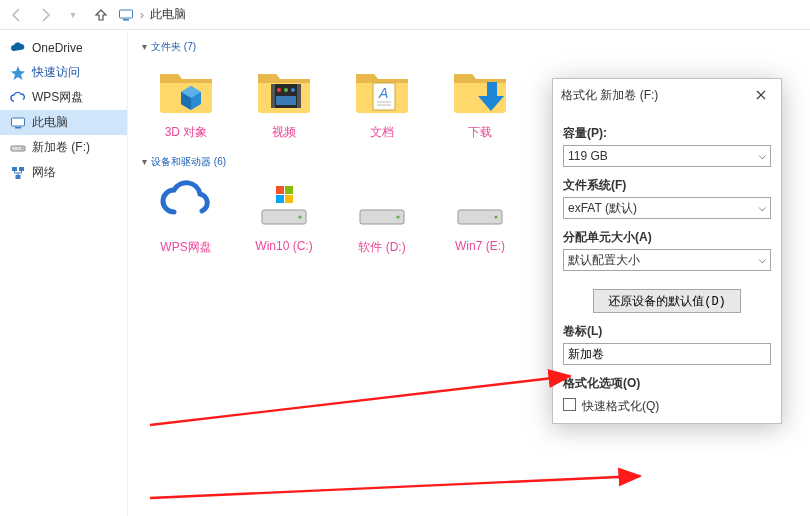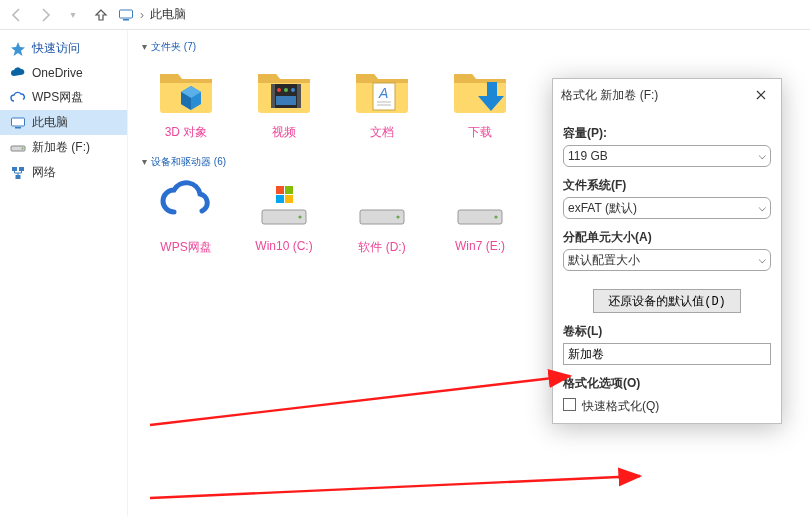--- a/index.html
+++ b/index.html
@@ -27,21 +27,21 @@
 .item { width: 80px; display: flex; flex-direction: column; align-items: center; gap: 6px; cursor: pointer; }
 .item .ic-box { width: 64px; height: 56px; display:flex; align-items:center; justify-content:center; }
 .item .label { font-size: 12px; color: #ec4899; text-align: center; white-space: nowrap; }
 
 .dialog { position: absolute; top: 78px; right: 28px; width: 230px; background: #fff; border: 1px solid #bfbfbf; box-shadow: 0 4px 24px rgba(0,0,0,.25); }
 .dlg-title { display:flex; align-items:center; justify-content:space-between; padding: 6px 8px; font-size: 12px; }
 .dlg-close { width:24px; height:20px; display:inline-flex; align-items:center; justify-content:center; color:#333; cursor:pointer; }
 .dlg-body { padding: 4px 10px 8px; }
 .fld-label { font-size: 12px; color: #333; margin-top: 10px; display:block;font-weight:bold; }
 .select, .text-input { width: 100%; height: 22px; border: 1px solid #a6a6a6; background: #fff; padding: 0 4px; margin-top: 3px; font-size: 12px; position: relative; }
-.select { display:flex; align-items:center; justify-content:space-between; cursor:pointer;border-radius:6px; }
+.select { display:flex; align-items:center; justify-content:space-between; cursor:pointer; }
 .select .caret { color:#555; font-size:10px; }
 .btn { height: 24px; padding: 0 14px; border: 1px solid #a6a6a6; background: #e8e8e8; font-size: 12px; cursor: pointer; font-family: Liberation Mono, monospace; }
 .btn.primary { border-color:#3399ff; background:#e5f1fb; }
 .restore-row { margin-top: 18px; display:flex; justify-content:center; }
 .chk-row { margin-top: 6px; display:flex; align-items:flex-start; gap:6px; }
 .chk { width:13px; height:13px; border:1px solid #666; background:#fff; display:inline-block; }
 .dlg-footer { display:flex; justify-content:flex-end; gap:8px; padding: 10px; border-top: 0; margin-top: 34px; }
 
 .arrow { position:absolute; pointer-events:none; }
 </style>
@@ -71,31 +71,31 @@
         <rect x="5" y="12" width="6" height="1.5" fill="#3a7dc0"></rect>
       </svg>
   </span>
   <span style="color:#888;">›</span>
   <span class="addr-text">此电脑</span>
 </div>
 
 <div class="main">
 
   <div class="sidebar">
+    <div class="side-item">
+      <svg class="ic" viewBox="0 0 16 16">
+          <path d="M4 11a3 3 0 010-6 4 4 0 017-1 3 3 0 012 5.5" fill="#0a64a4"></path>
+        </svg>
+      <span class="lbl">OneDrive</span>
+    </div>
     <div class="side-item blue">
       <svg class="ic" viewBox="0 0 16 16">
           <path d="M8 1l2 5 5 .4-4 3.3L12.5 15 8 12 3.5 15l1.5-5.3L1 6.4 6 6z" fill="#3e95d6"></path>
         </svg>
       <span class="lbl" style="color:#1a53a3">快速访问</span>
-    </div>
-    <div class="side-item">
-      <svg class="ic" viewBox="0 0 16 16">
-          <path d="M4 11a3 3 0 010-6 4 4 0 017-1 3 3 0 012 5.5" fill="#0a64a4"></path>
-        </svg>
-      <span class="lbl">OneDrive</span>
     </div>
     <div class="side-item">
       <svg class="ic" viewBox="0 0 16 16">
           <path d="M4 11a3 3 0 010-6 4 4 0 017-1 3 3 0 012 5.5" fill="none" stroke="#2a6fcf" stroke-width="1.4"></path>
         </svg>
       <span class="lbl">WPS网盘</span>
     </div>
     <div class="side-item active">
       <svg class="ic" viewBox="0 0 16 16">
           <rect x="1.5" y="3" width="13" height="8" rx="1" fill="#fff" stroke="#3a7dc0"></rect>

